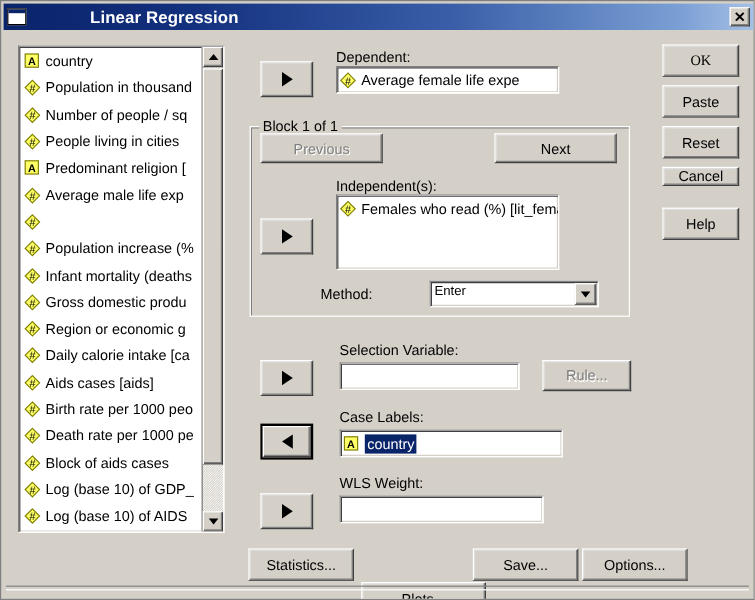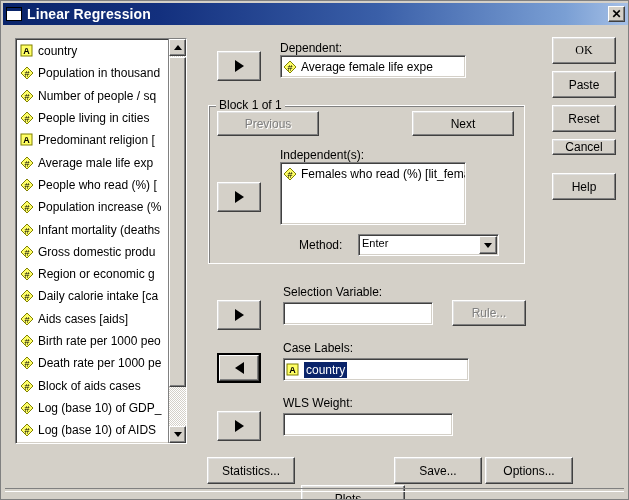--- a/index.html
+++ b/index.html
@@ -44,20 +44,21 @@
     position: absolute;
     left: 0; top: 0; right: 0; height: 3px;
     background: #0a246a;
   }
   #title-text {
     color: #ffffff;
     font-size: 14px;
     font-weight: bold;
     letter-spacing: 0.1px;
     white-space: nowrap;
+    margin-left: 48px;
   }
   #close-btn {
     position: absolute;
     right: 3px; top: 3px;
     width: 17px; height: 16px;
     background: #d4d0c8;
     border-top: 1px solid #ffffff;
     border-left: 1px solid #ffffff;
     border-right: 1px solid #404040;
     border-bottom: 1px solid #404040;
@@ -348,21 +349,20 @@
           </span>
           <span>Average male life exp</span>
         </div>
         <div class="var-item">
           <span class="vicon num">
             <svg width="14" height="14" viewBox="0 0 14 14">
               <polygon points="7,1 13,7 7,13 1,7" fill="#ffff66" stroke="#808000" stroke-width="1"></polygon>
               <text x="7" y="10.5" font-size="9" font-family="Liberation Sans, sans-serif" text-anchor="middle" fill="#000">#</text>
             </svg>
           </span>
-          <span>People who read (%) [</span>
         </div>
         <div class="var-item">
           <span class="vicon num">
             <svg width="14" height="14" viewBox="0 0 14 14">
               <polygon points="7,1 13,7 7,13 1,7" fill="#ffff66" stroke="#808000" stroke-width="1"></polygon>
               <text x="7" y="10.5" font-size="9" font-family="Liberation Sans, sans-serif" text-anchor="middle" fill="#000">#</text>
             </svg>
           </span>
           <span>Population increase (%</span>
         </div>
@@ -500,21 +500,21 @@
       <span class="vicon num">
         <svg width="14" height="14" viewBox="0 0 14 14">
           <polygon points="7,1 13,7 7,13 1,7" fill="#ffff66" stroke="#808000" stroke-width="1"></polygon>
           <text x="7" y="10.5" font-size="9" font-family="Liberation Sans, sans-serif" text-anchor="middle" fill="#000">#</text>
         </svg>
       </span>
       <span>Females who read (%) [lit_fema</span>
     </div>
   </div>
 
-  <div class="label" style="left:266px; top:237px;margin-left:32px;">Method:</div>
+  <div class="label" style="left:266px; top:237px;">Method:</div>
   <div class="sunken" id="method-combo">
     <span class="combo-val">Enter</span>
     <div id="method-arrow">
         <div class="tri down"></div>
       </div>
   </div>
 
   <div class="label" style="left:282px; top:284px;">Selection Variable:</div>
   <div class="btn arrow-btn" style="left:216px; top:299px;">
     <div class="tri right"></div>

